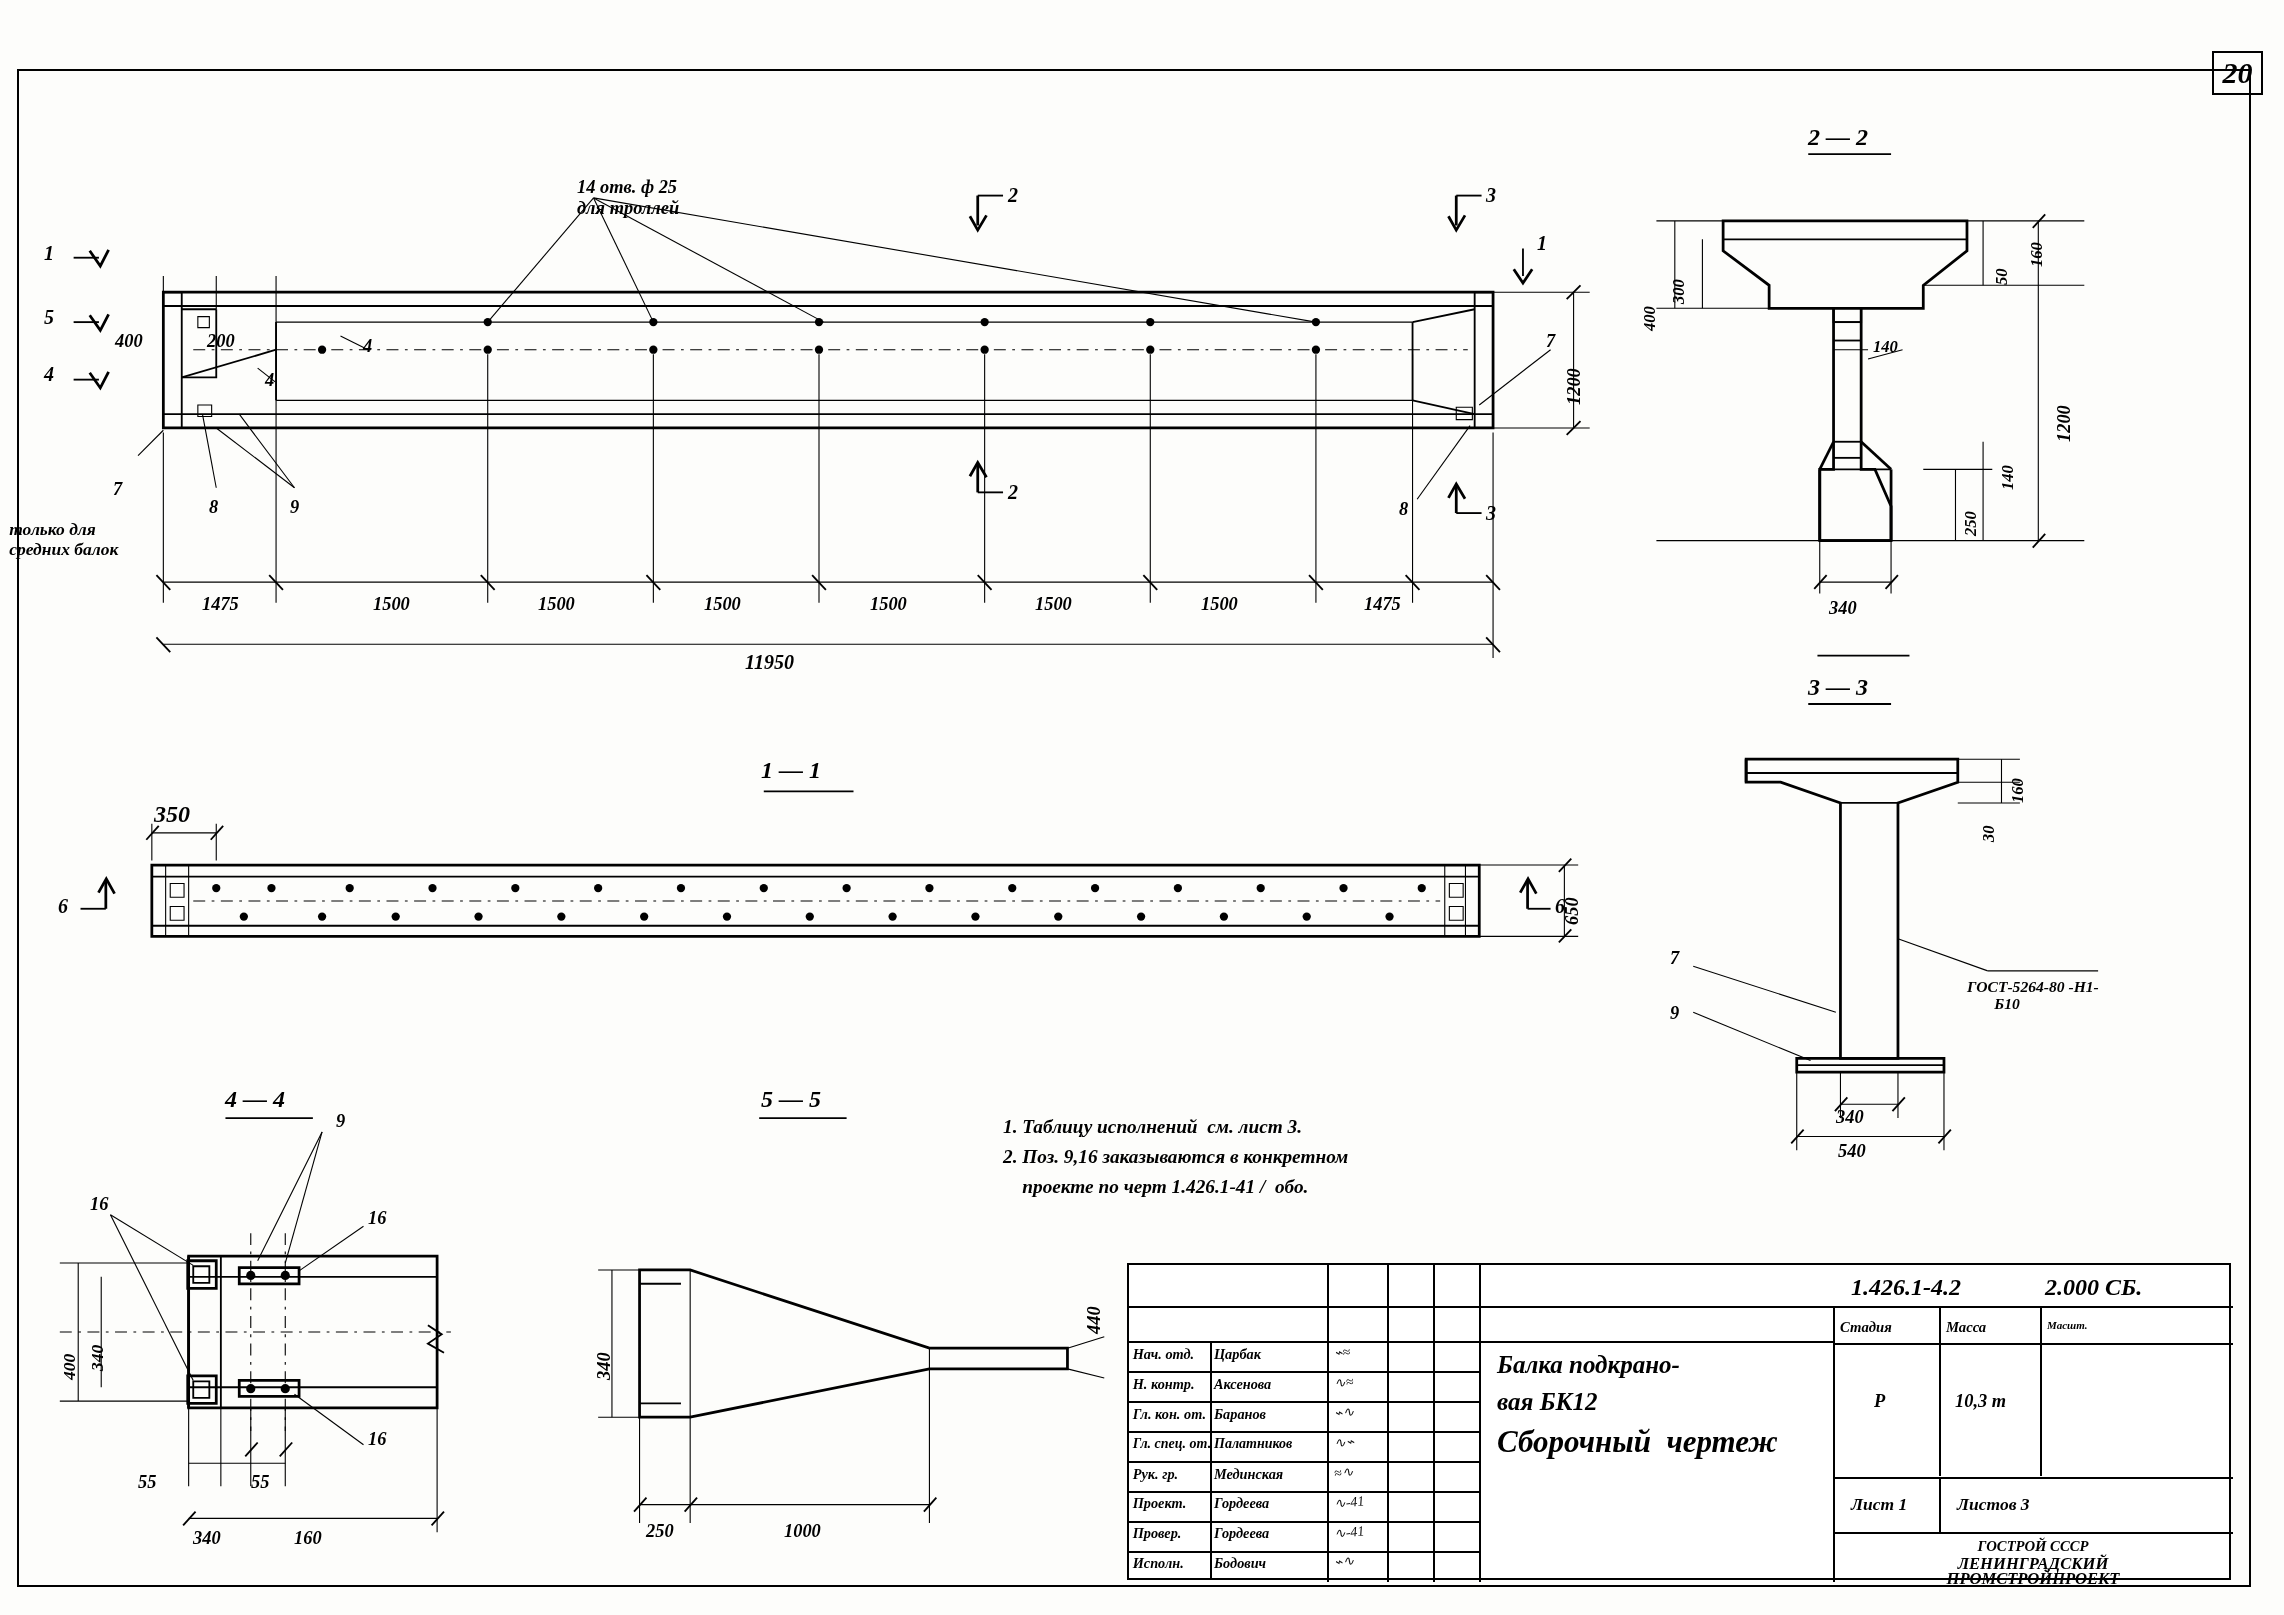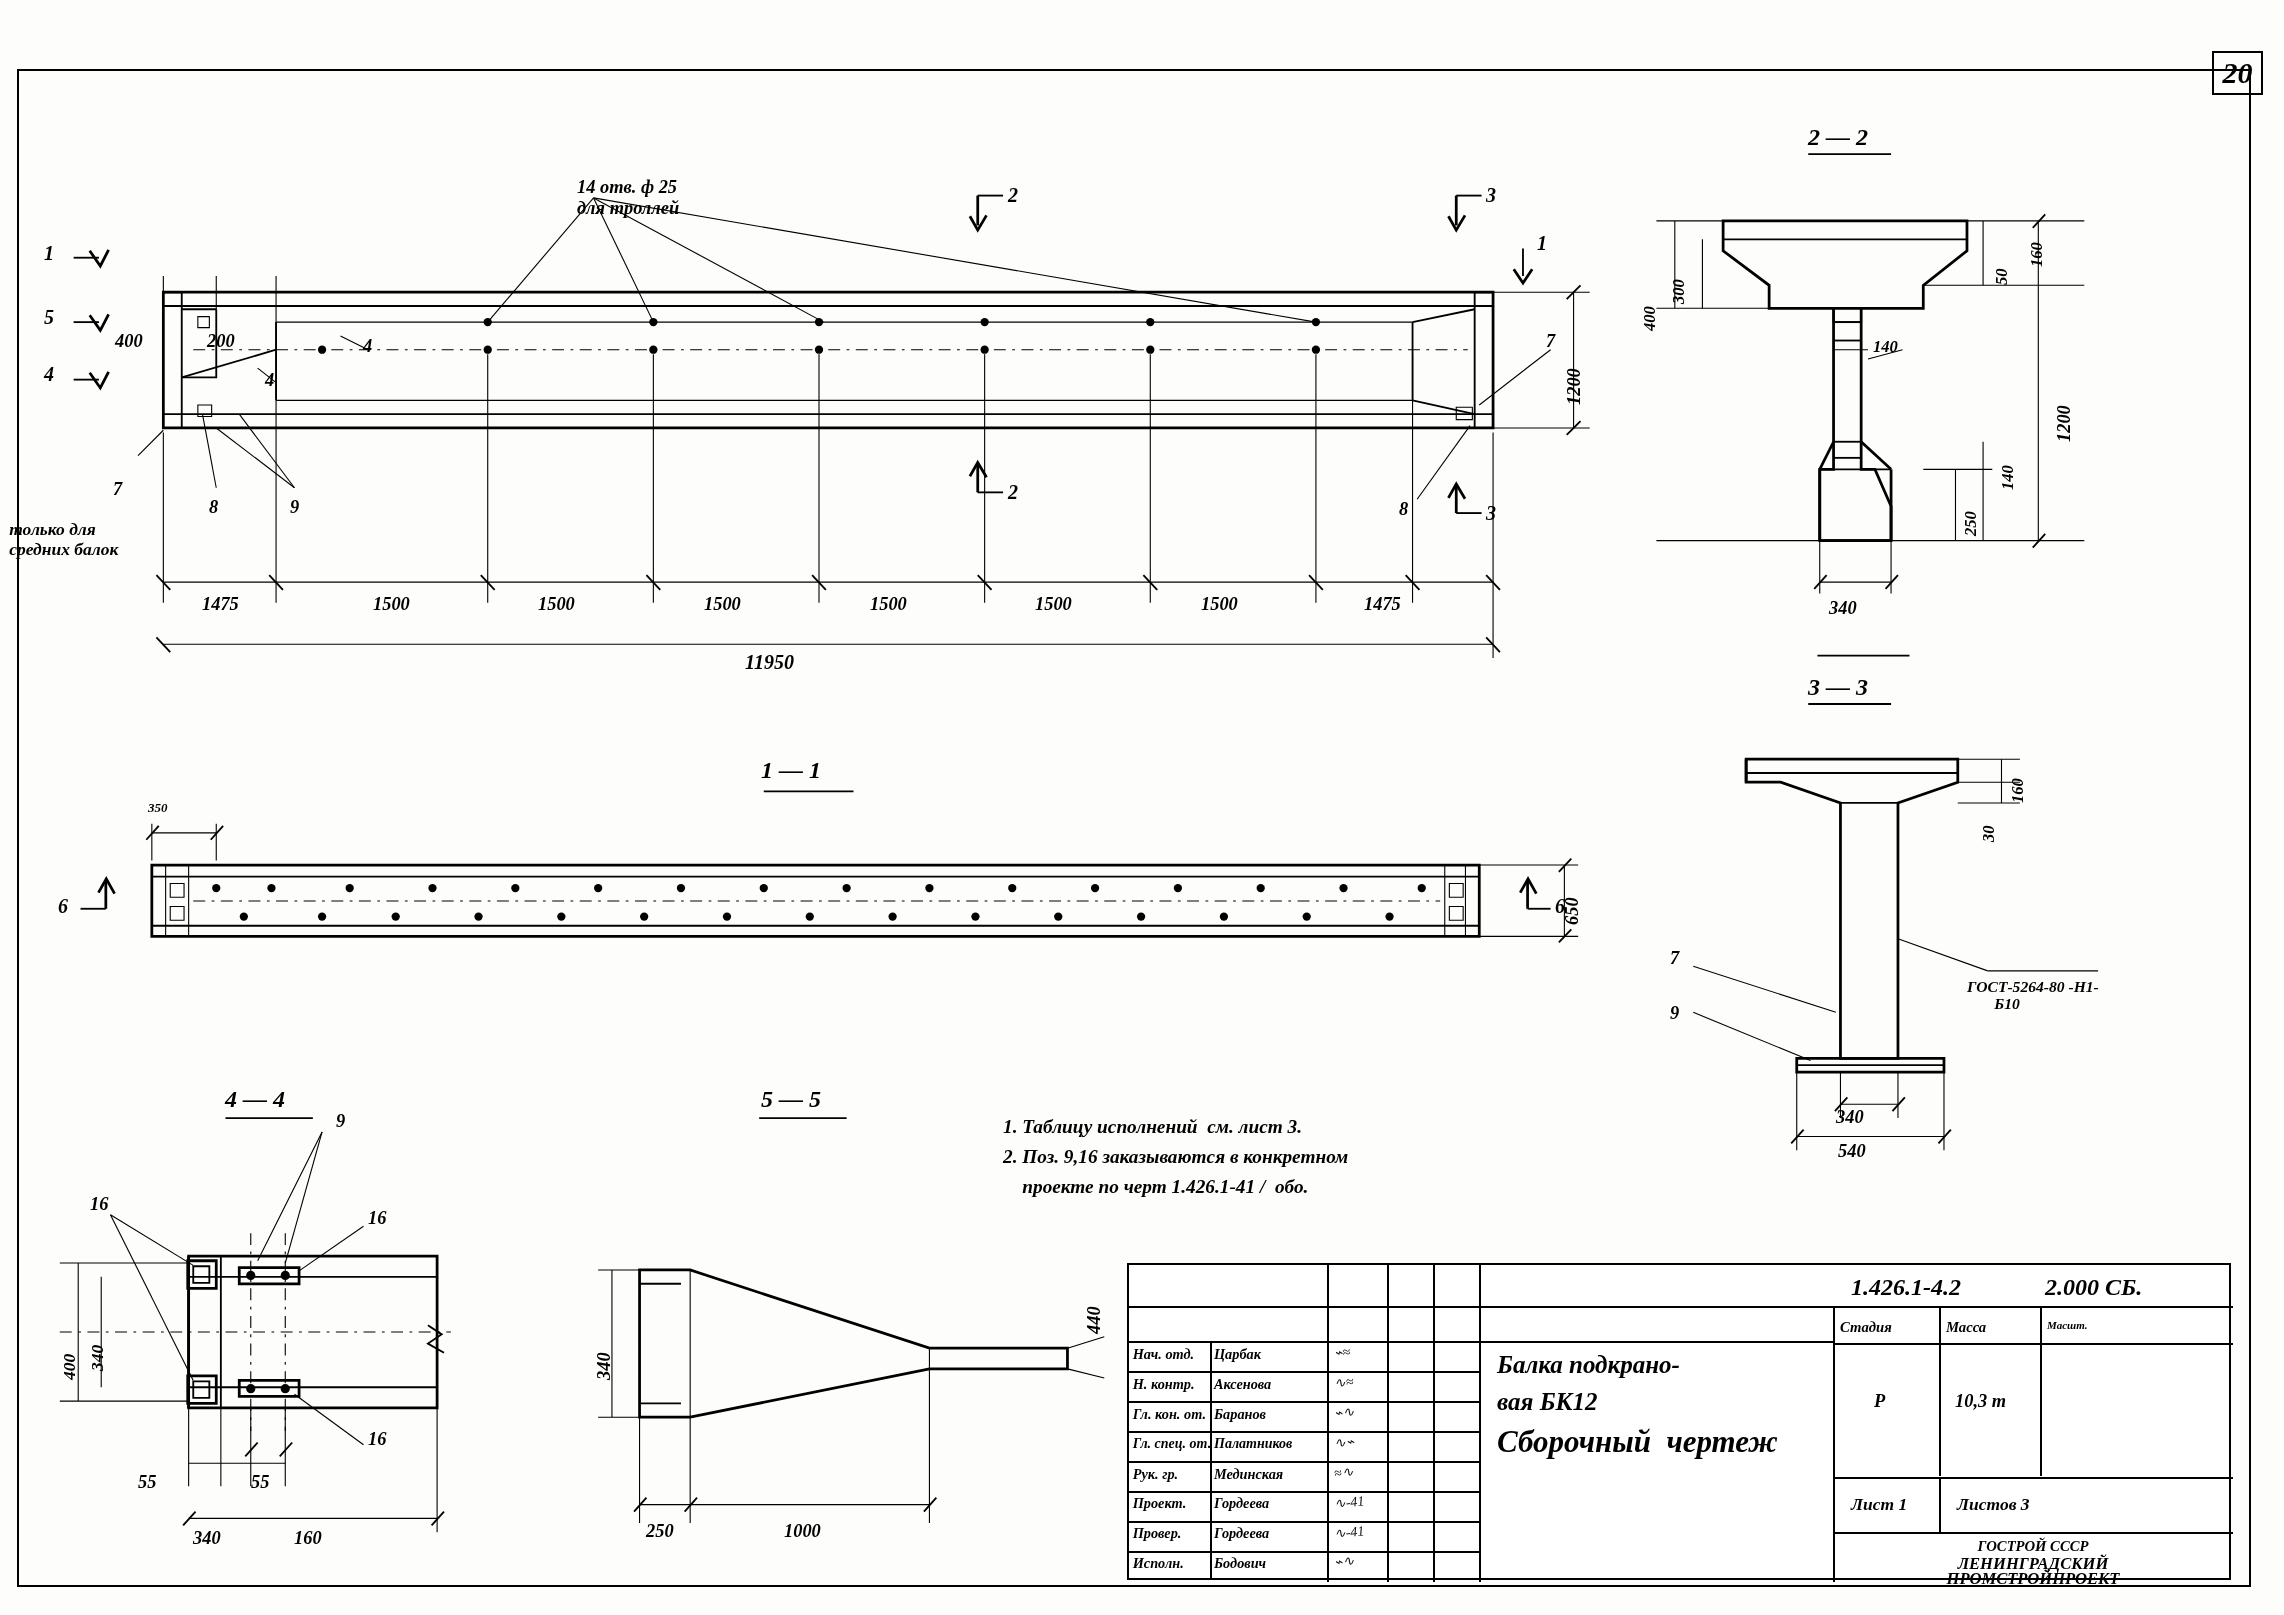--- a/index.html
+++ b/index.html
@@ -413,21 +413,21 @@
   <div class="lbl" style="left:538px;top:594px;font-size:18.4px;">1500</div>
   <div class="lbl" style="left:704px;top:594px;font-size:18.4px;">1500</div>
   <div class="lbl" style="left:870px;top:594px;font-size:18.4px;">1500</div>
   <div class="lbl" style="left:1035px;top:594px;font-size:18.4px;">1500</div>
   <div class="lbl" style="left:1201px;top:594px;font-size:18.4px;">1500</div>
   <div class="lbl" style="left:1364px;top:594px;font-size:18.4px;">1475</div>
   <div class="lbl" style="left:745px;top:651px;font-size:20px;">11950</div>
   <div class="lblv" style="left:1564px;top:405px;font-size:18.4px;">1200</div>
 
   <div class="lbl" style="left:761px;top:757px;font-size:24px;">1 — 1</div>
-  <div class="lbl" style="left:148px;top:801px;font-size:13px;">350</div>
+  <div class="lbl" style="left:154px;top:801px;font-size:24px;">350</div>
   <div class="lblv" style="left:1562px;top:925px;font-size:18.4px;">650</div>
   <div class="lbl" style="left:58px;top:895px;font-size:20px;">6</div>
   <div class="lbl" style="left:1555px;top:895px;font-size:20px;">6</div>
 
   <div class="lbl" style="left:1808px;top:124px;font-size:24px;">2 — 2</div>
   <div class="lblv" style="left:2027px;top:267px;font-size:16.6px;">160</div>
   <div class="lblv" style="left:1669px;top:304px;font-size:16.6px;">300</div>
   <div class="lblv" style="left:1992px;top:285px;font-size:16.6px;">50</div>
   <div class="lblv" style="left:1640px;top:331px;font-size:16.6px;">400</div>
   <div class="lbl" style="left:1873px;top:338px;font-size:16.6px;">140</div>

